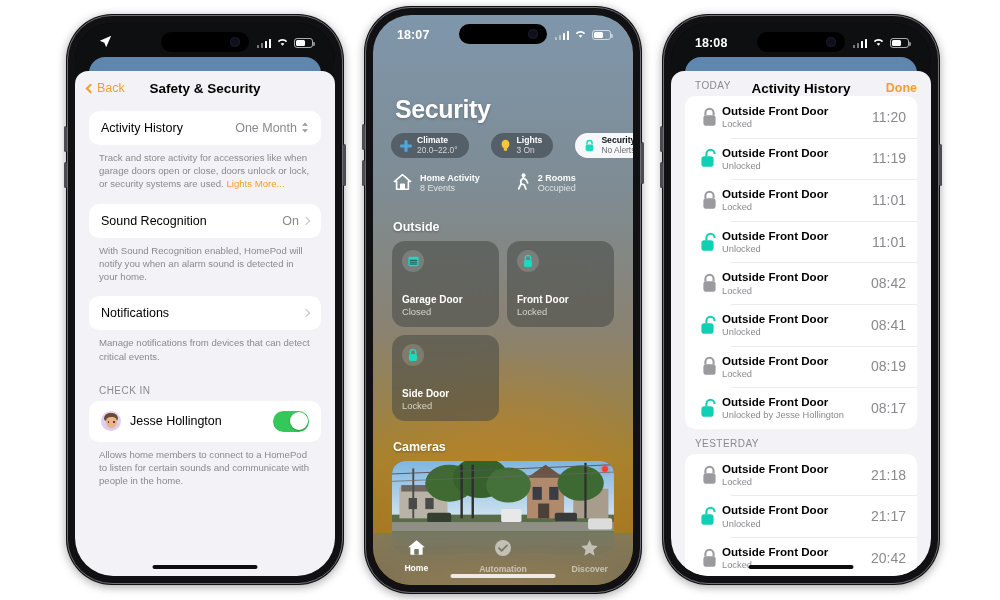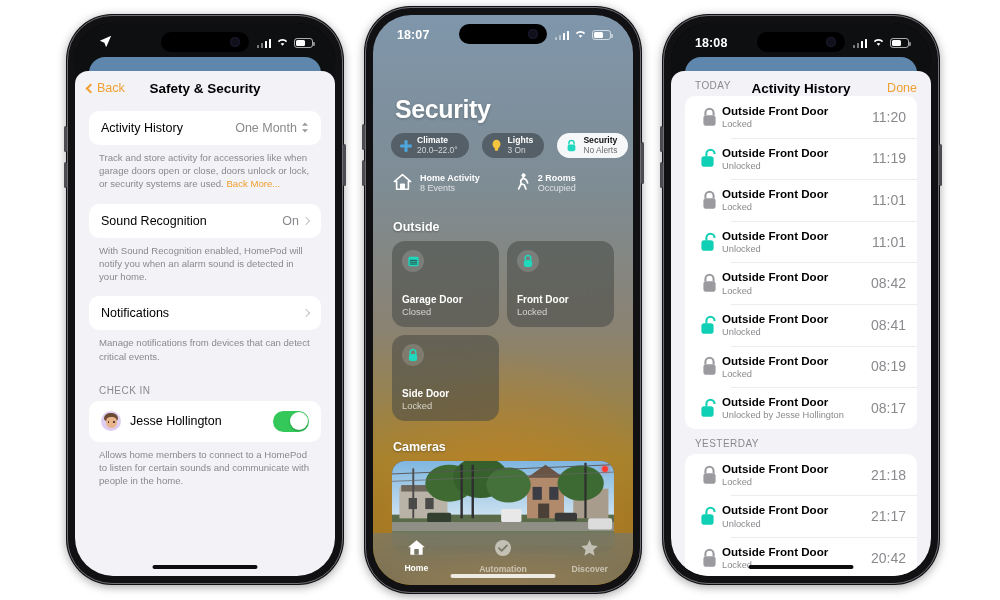--- a/index.html
+++ b/index.html
@@ -75,21 +75,21 @@
   }
   .sheet-nav {
     height:34px; display:flex; align-items:center; justify-content:center;
     position:relative; padding:0 14px;
   }
   .sheet-nav .title { font-size:13.5px; font-weight:bold; color:#000; }
   .nav-back {
     position:absolute; left:12px; display:flex; align-items:center; gap:2px;
     color:#f0a030; font-size:12.5px; font-weight:500;
   }
-  .nav-done { position:absolute; right:14px; color:#f0a030; font-size:12.5px; font-weight:normal; }
+  .nav-done { position:absolute; right:14px; color:#f0a030; font-size:12.5px; font-weight:bold; }
   .chev-l { width:7px; height:7px; border-left:2px solid #f0a030; border-bottom:2px solid #f0a030;
     transform:rotate(45deg); display:inline-block; margin-right:1px; }
 
   .sheet-body { padding:6px 14px 0; }
   .card { background:#fff; border-radius:10px; overflow:hidden; }
   .row { display:flex; align-items:center; justify-content:space-between;
     padding:10px 12px; min-height:30px; }
   .row .lbl { font-size:12.5px; color:#000; font-weight:500; }
   .row .val { font-size:12.5px; color:#8a8a8e; display:flex; align-items:center; gap:4px; }
   .chev-r { width:6px; height:6px; border-top:1.6px solid #c3c3c7; border-right:1.6px solid #c3c3c7;
@@ -115,21 +115,21 @@
   .row-person { display:flex; align-items:center; gap:9px; }
 
   
   .home-bg { position:absolute; inset:0;
     background:
       radial-gradient(120% 70% at 50% 102%, #c9821f 0%, rgba(201,130,31,0) 62%),
       linear-gradient(180deg, #7f96ab 0%, #7e8c94 30%, #8a8272 55%, #a3822f 78%, #8d6b20 100%);
   }
   .home-title { position:absolute; left:22px; top:80px; font-size:25px; font-weight:bold;
     color:#fff; letter-spacing:-.4px; text-shadow:0 1px 3px rgba(0,0,0,.25); }
-  .chiprow { position:absolute; left:18px; right:12px; top:118px; display:flex; gap:13px; }
+  .chiprow { position:absolute; left:18px; right:12px; top:118px; display:flex; gap:22px; }
   .chip { height:25px; border-radius:13px; background:rgba(60,66,72,.62);
     display:flex; align-items:center; gap:5px; padding:0 11px 0 8px; flex:0 0 auto;
     backdrop-filter:blur(6px); }
   .chip.active { background:rgba(255,255,255,.93); }
   .chip .ic { width:13px; height:13px; flex:0 0 auto; display:flex; align-items:center; justify-content:center; }
   .chip .txt { line-height:1.08; }
   .chip .t1 { font-size:8.6px; font-weight:bold; color:#fff; white-space:nowrap; }
   .chip .t2 { font-size:8.4px; color:rgba(255,255,255,.72); white-space:nowrap; }
   .chip.active .t1 { color:#111; }
   .chip.active .t2 { color:#6d6d72; }
@@ -234,21 +234,21 @@
                 <span class="updown">
                   <svg width="8" height="11" viewBox="0 0 8 11">
                       <path d="M4 .6 7 3.7H1zM4 10.4 1 7.3h6z" fill="#9a9a9f"></path>
                     </svg>
                 </span>
               </span>
             </div>
           </div>
           <div class="footnote">
             <span>Track and store activity for accessories like when garage doors open or close, doors unlock or lock, or security systems are used.</span>
-            <span class="link">Back More...</span>
+            <span class="link">Lights More...</span>
           </div>
 
           <div class="card">
             <div class="row">
               <span class="lbl">Sound Recognition</span>
               <span class="val">
                 <span>On</span>
                 <i class="chev-r"></i>
               </span>
             </div>

